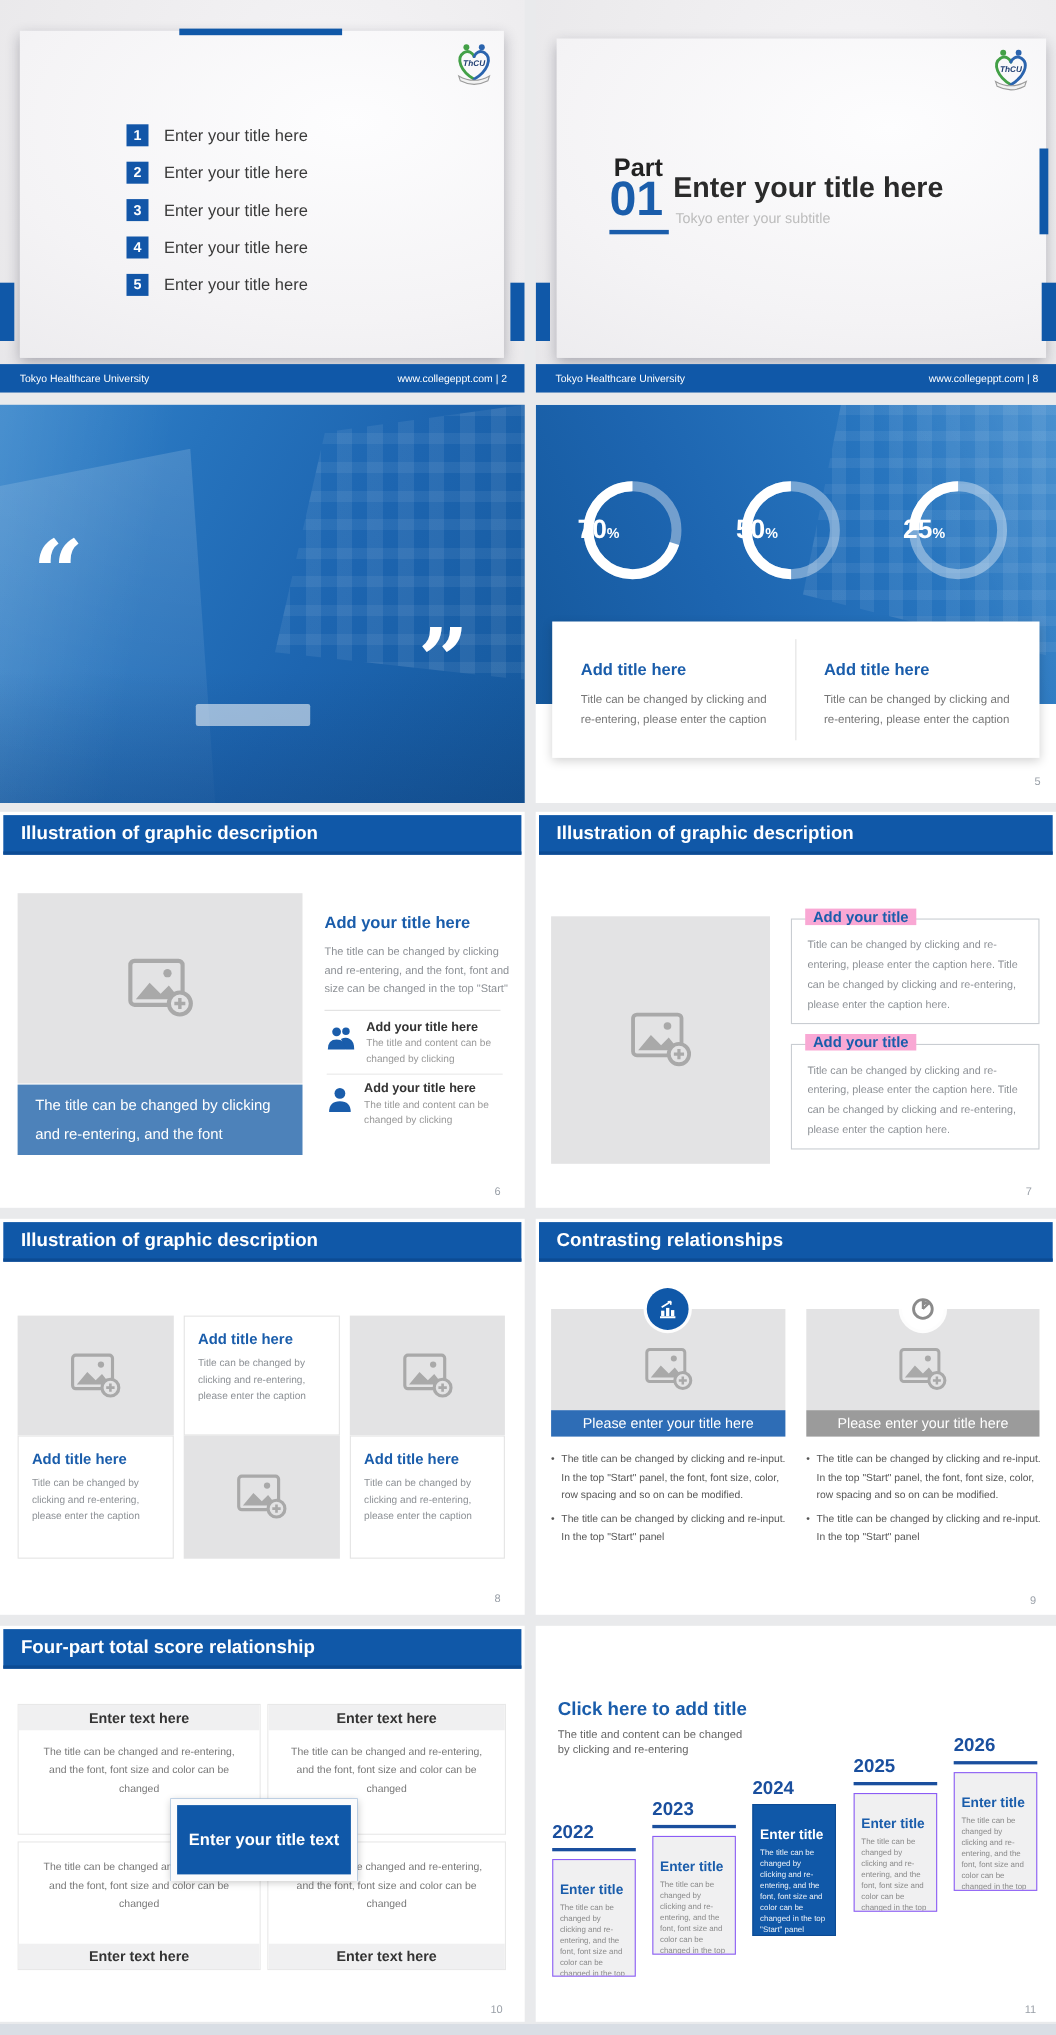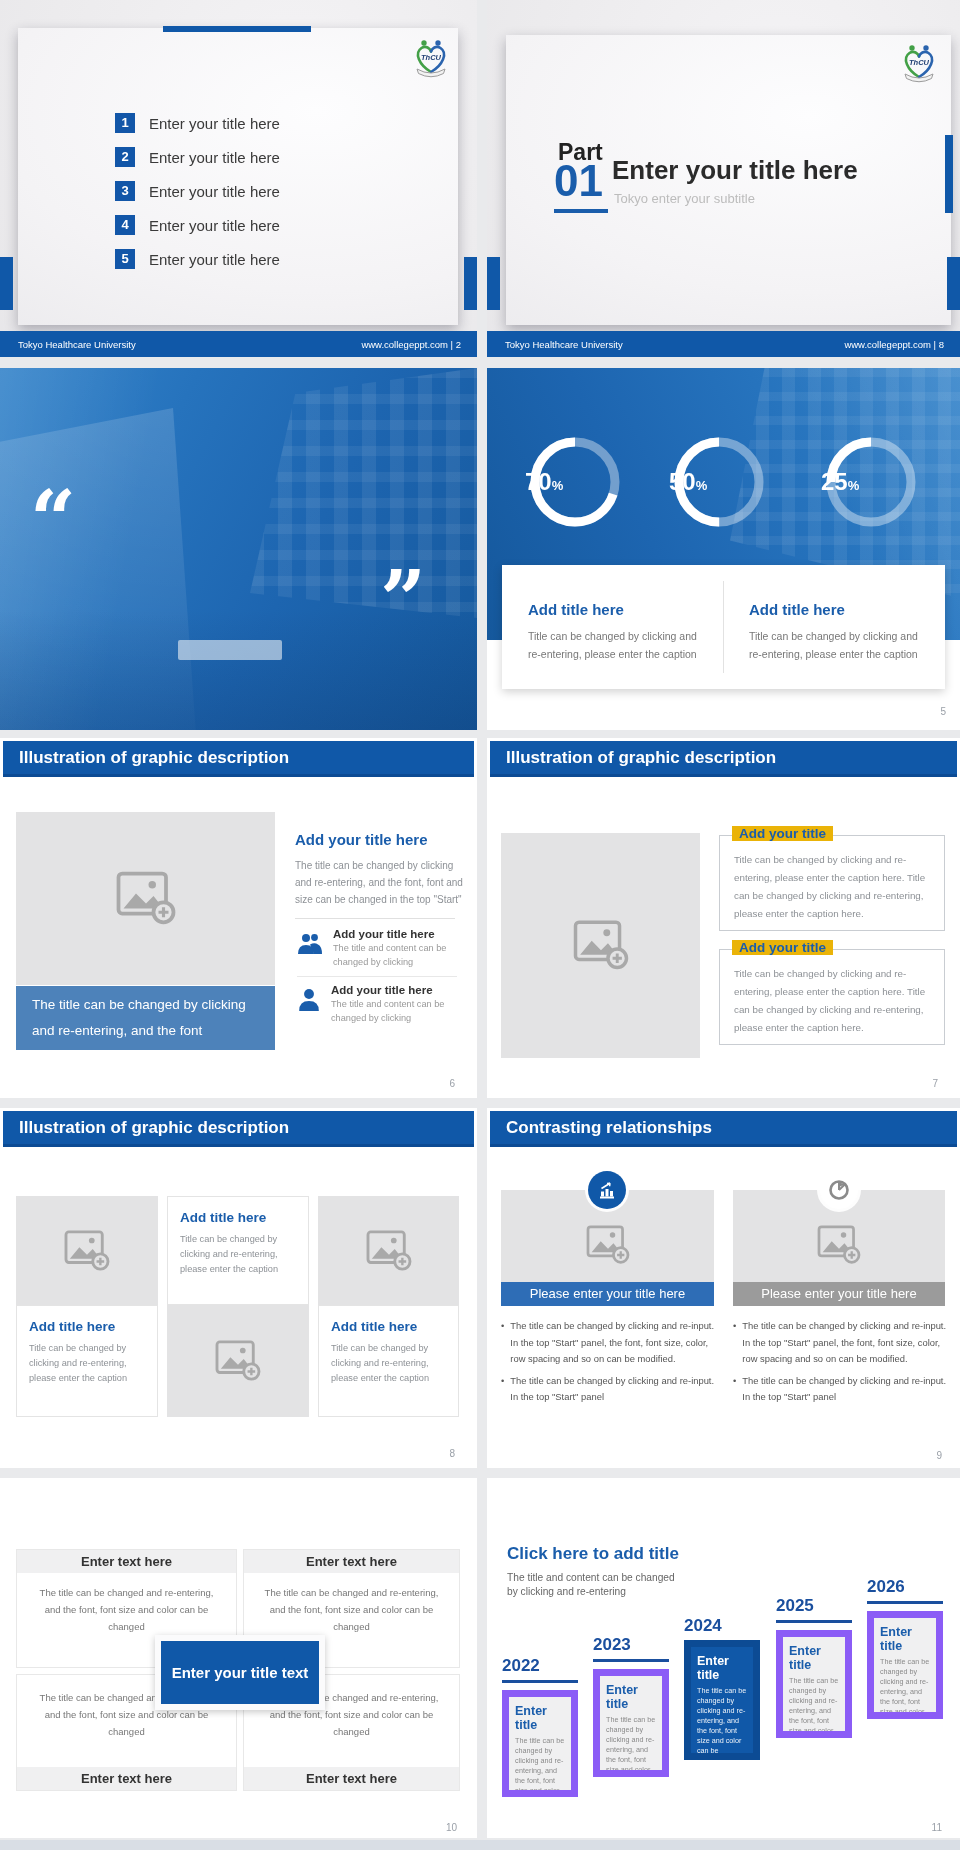--- a/index.html
+++ b/index.html
@@ -27,35 +27,35 @@
 .numsq{width:20px;height:20px;background:#1256a8;color:#fff;font-weight:bold;font-size:13px;text-align:center;line-height:20px;flex:none}
 .numlbl{font-size:15px;color:#3a3a3a}
 .photoL{background:linear-gradient(100deg,rgba(255,255,255,.10) 0%,rgba(255,255,255,0) 30%),linear-gradient(118deg,#3584ca 0%,#2673bd 30%,#1d65b0 60%,#15589c 100%)}
 .photoR{background:linear-gradient(244deg,rgba(255,255,255,.10) 0%,rgba(255,255,255,0) 30%),linear-gradient(244deg,#3584ca 0%,#2673bd 35%,#1d65b0 65%,#15589c 100%)}
 .qmark{font-size:80px;font-weight:bold;color:#fff;line-height:1;font-family:"DejaVu Serif",serif}
 .panel{background:#fff;box-shadow:0 3px 9px rgba(0,0,0,.18)}
 .it{display:flex;gap:10px;width:164px}
 .ittitle{font-size:11.5px;font-weight:bold;color:#333}
 .itbody{font-size:9.2px;line-height:13.5px;color:#999;margin-top:2px}
 .obox{position:absolute;border:1px solid #c9cdd2;background:#fff}
-.oboxtitle{position:absolute;top:-10px;left:12px;background:#eab308;padding:0 7px;font-size:13.5px;font-weight:bold;color:#1a5dab}
+.oboxtitle{position:absolute;top:-10px;left:12px;background:#f9a8d4;padding:0 7px;font-size:13.5px;font-weight:bold;color:#1a5dab}
 .oboxbody{padding:15px 12px 0 14px;font-size:9.8px;line-height:18px;color:#8d9196}
 .gbox{position:absolute;border:1px solid #e4e4e4;background:#fff;padding:13px 12px;overflow:hidden}
 .gtitle{font-size:13.5px;font-weight:bold;color:#1a5dab}
 .gbody{margin-top:7px;font-size:9.2px;line-height:15px;color:#8d9196}
 .badge{position:absolute;width:38px;height:38px;border-radius:50%;display:flex;align-items:center;justify-content:center;box-shadow:0 0 0 3px rgba(255,255,255,.92)}
 .pbar{position:absolute;height:24px;color:#fff;font-weight:normal;font-size:13px;text-align:center;line-height:24px}
 .bul{display:flex;gap:6px;font-size:9.4px;line-height:16.5px;color:#555;text-align:left}
 .bdot{flex:none}
 .fbox{position:absolute;border:1px solid #e8e8e8;background:#fff;display:flex;flex-direction:column;overflow:hidden}
 .fhdr{height:23px;background:#f0f0f1;font-size:13px;font-weight:bold;color:#333;text-align:center;line-height:23px;flex:none}
 .fbody{flex:1;padding:11px 16px 0;font-size:9.5px;line-height:17px;color:#777;text-align:center}
 .ty{position:absolute;font-size:17px;font-weight:bold;color:#1a4f9e}
 .tu{position:absolute;width:76px;height:3px;background:#1a4f9e}
-.tbox{position:absolute;width:76px;background:#f0f0f1;border:7px solid #8b5cf6;padding:7px 6px;overflow:hidden}
+.tbox{position:absolute;width:76px;background:#f0f0f1;border:1px solid #8b5cf6;padding:20px 6px;overflow:hidden}
 .tbt{font-size:12.5px;font-weight:bold;color:#1a5dab}
 .tbb{margin-top:4px;font-size:7.2px;line-height:10px;color:#8a8a8a}
 .tblue{background:#1058a8;border-color:#0c4b94}
 .tblue .tbt{color:#fff}
 .tblue .tbb{color:rgba(255,255,255,.92)}
 .donutlbl{position:absolute;width:100px;text-align:left;color:#fff;font-weight:bold;font-size:24px}
 .donutlbl .pc{font-size:13px;font-weight:bold}
 </style>
 </head>
 <body>
@@ -338,20 +338,21 @@
         </div>
       <div class="bul" style="margin-top:5px">
           <span class="bdot">•</span>
           <span>The title can be changed by clicking and re-input. In the top "Start" panel</span>
         </div>
     </div>
     <div class="pg" style="right:18px;top:342px">9</div>
   </section>
 
   <section class="cell cL r5">
+    <div class="hdr">Four-part total score relationship</div>
     <div class="fbox" style="left:16px;top:71px;width:221px;height:119px">
       <div class="fhdr">Enter text here</div>
       <div class="fbody">The title can be changed and re-entering, and the font, font size and color can be changed</div>
     </div>
     <div class="fbox" style="left:243px;top:71px;width:217px;height:119px">
       <div class="fhdr">Enter text here</div>
       <div class="fbody">The title can be changed and re-entering, and the font, font size and color can be changed</div>
     </div>
     <div class="fbox" style="left:16px;top:196px;width:221px;height:117px">
       <div class="fbody" style="padding-top:14px">The title can be changed and re-entering, and the font, font size and color can be changed</div>

